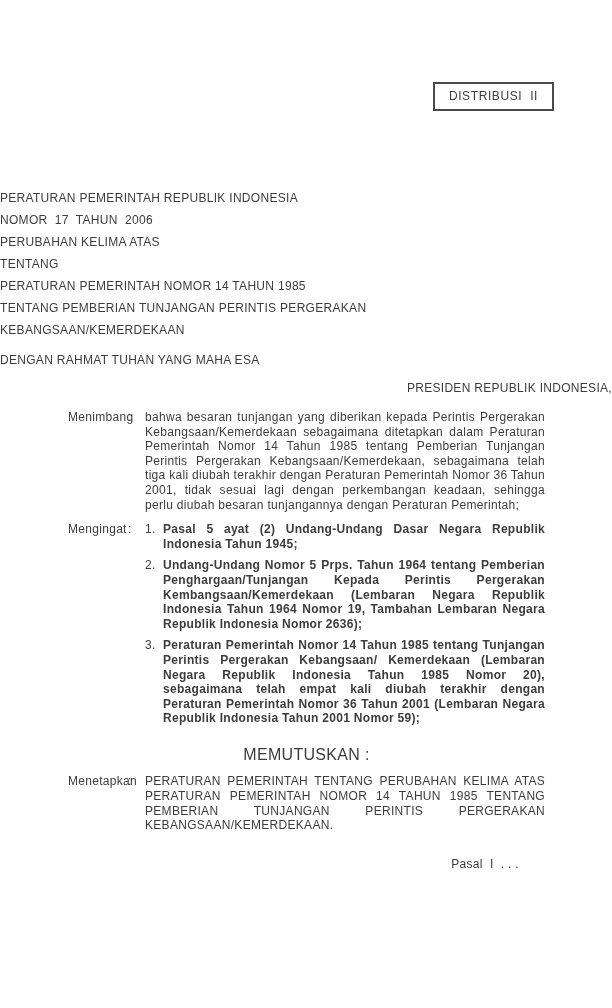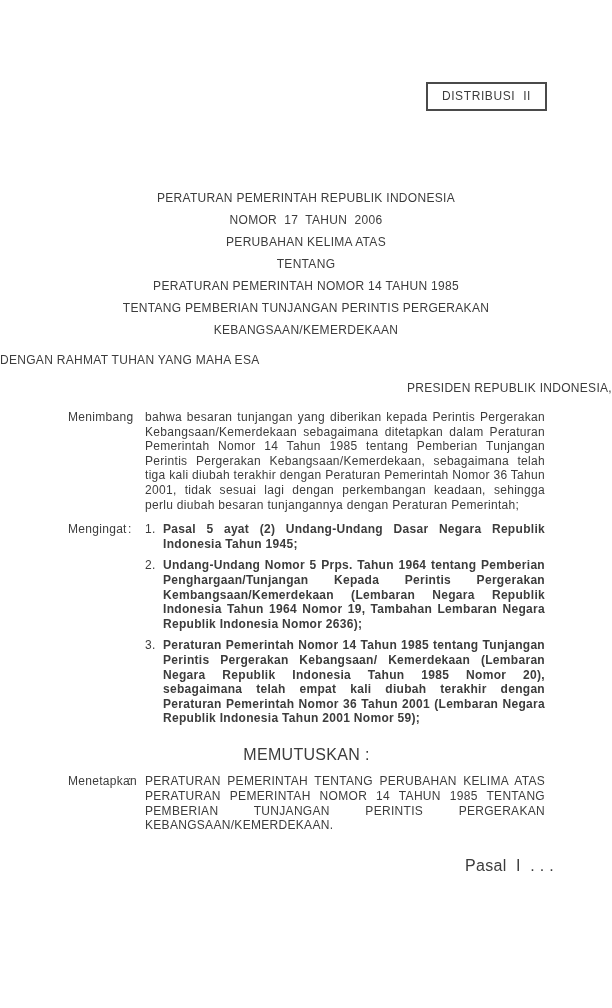--- a/index.html
+++ b/index.html
@@ -11,32 +11,32 @@
     font-family: "Liberation Sans", sans-serif;
     color: #3c3c3c;
     overflow: hidden;
     box-sizing: border-box;
   }
   .pre { white-space: pre-wrap; }
 
   .dist-box {
     position: absolute;
     top: 82px;
-    right: 65px;
+    right: 58px;
     border: 2px solid #4a4a4a;
     padding: 5px 14px 6px 14px;
     font-size: 12px;
     letter-spacing: 0.6px;
     color: #3c3c3c;
     background: #ffffff;
   }
 
   .title-block {
     padding-top: 187px;
-    text-align: center;
+    text-align: left;
     font-size: 12px;
     line-height: 22px;
     letter-spacing: 0.3px;
   }
 
   .invocation {
     text-align: left;
     font-size: 12px;
     letter-spacing: 0.3px;
     line-height: 15px;
@@ -71,23 +71,23 @@
 
   .memutuskan {
     text-align: center;
     margin-top: 22px;
     font-size: 16px;
     letter-spacing: 0.3px;
   }
 
   .pasal-note {
     text-align: right;
-    padding-right: 58px;
+    padding-right: 93px;
     margin-top: 24px;
-    font-size: 16px;
+    font-size: 12px;
     letter-spacing: 0.3px;
   }
 </style>
 </head>
 <body>
 
 <div class="page">
 
   <div class="dist-box pre">DISTRIBUSI  II</div>
 

